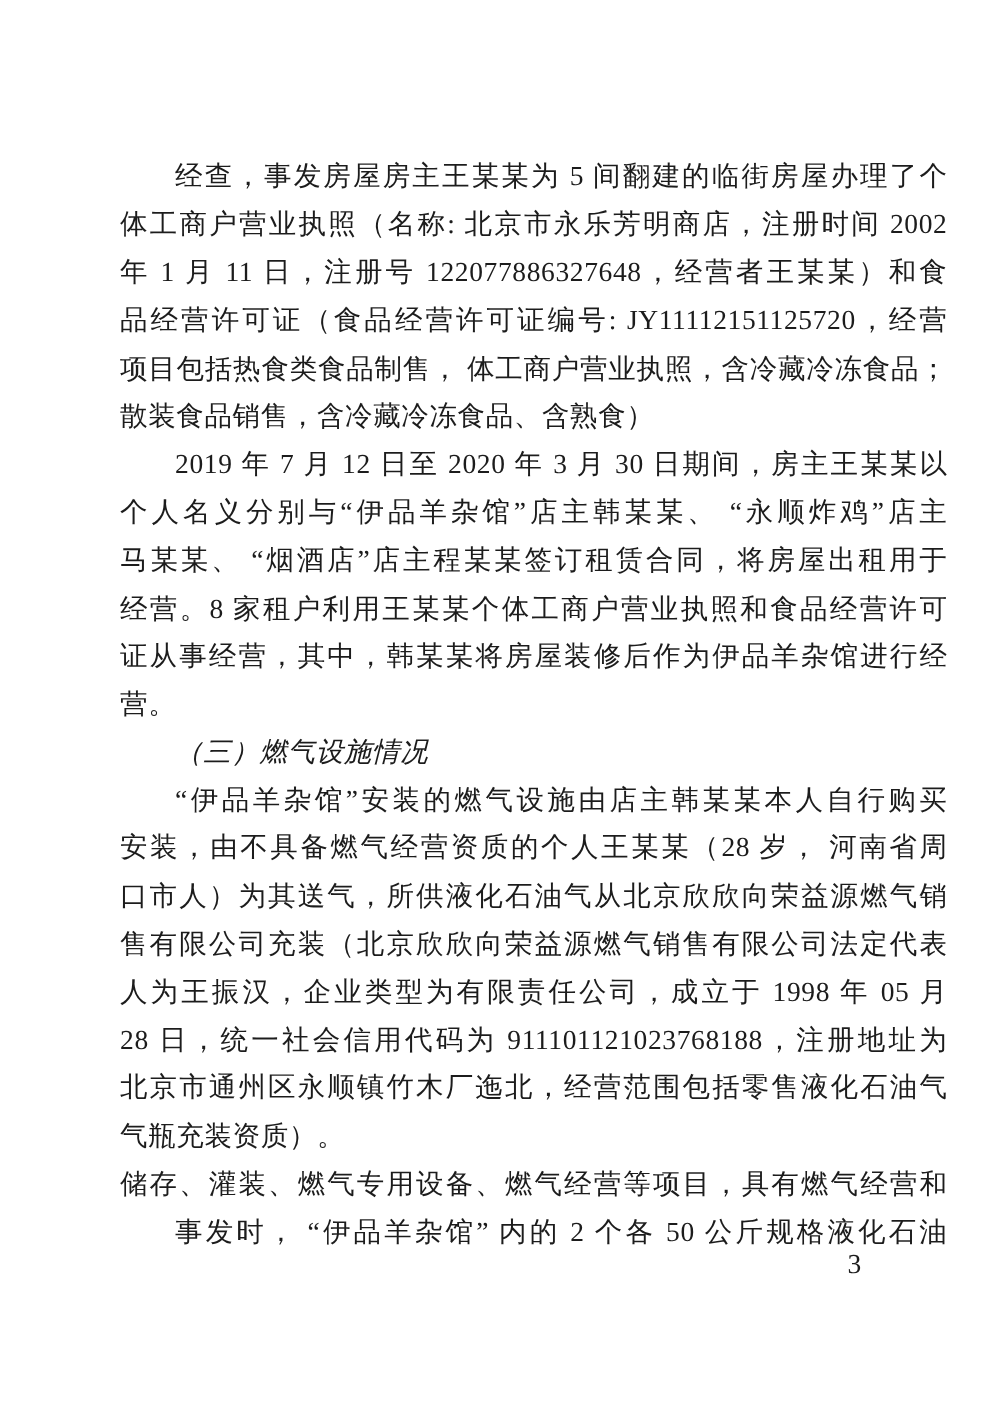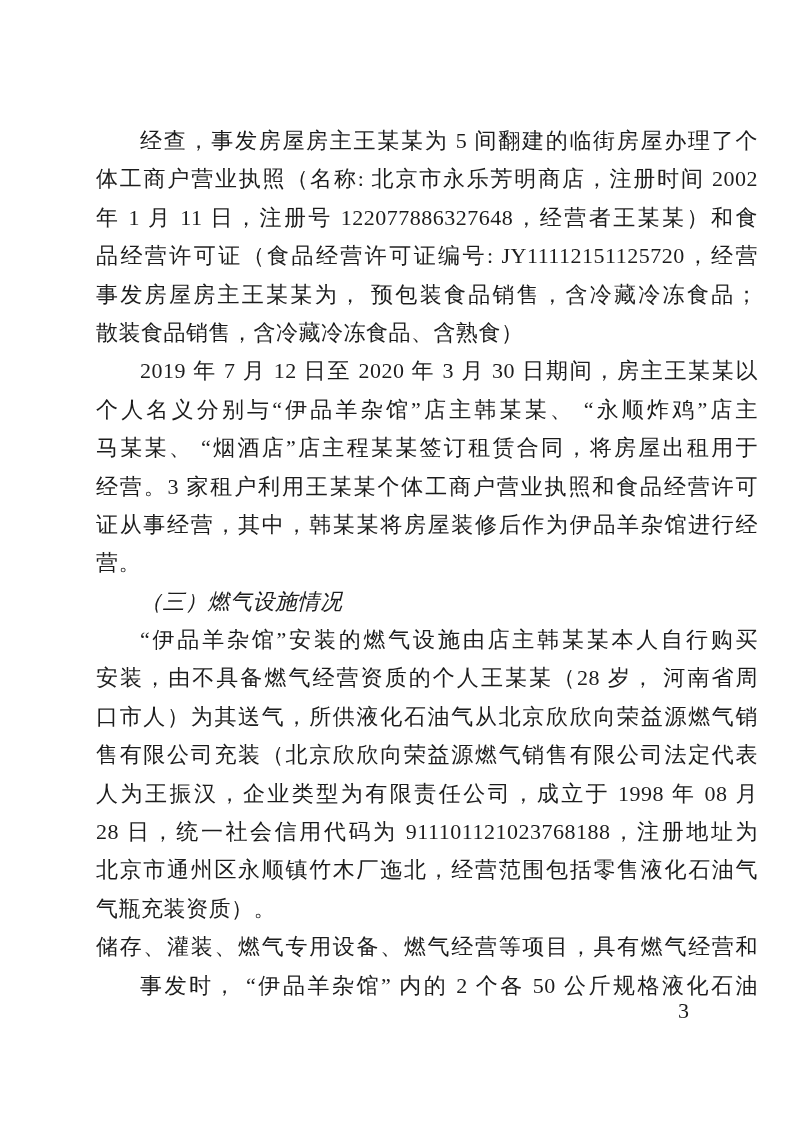--- a/index.html
+++ b/index.html
@@ -55,34 +55,34 @@
 </style>
 </head>
 <body>
 
 <div class="page">
   <div class="content">
     <div class="line ind">经查，事发房屋房主王某某为 5 间翻建的临街房屋办理了个</div>
     <div class="line">体工商户营业执照（名称: 北京市永乐芳明商店，注册时间 2002</div>
     <div class="line">年 1 月 11 日，注册号 122077886327648，经营者王某某）和食</div>
     <div class="line">品经营许可证（食品经营许可证编号: JY11112151125720，经营</div>
-    <div class="line">事发房屋房主王某某为， 预包装食品销售，含冷藏冷冻食品；</div>
+    <div class="line">项目包括热食类食品制售， 体工商户营业执照，含冷藏冷冻食品；</div>
     <div class="line end">散装食品销售，含冷藏冷冻食品、含熟食）</div>
     <div class="line ind">2019 年 7 月 12 日至 2020 年 3 月 30 日期间，房主王某某以</div>
     <div class="line">个人名义分别与“伊品羊杂馆”店主韩某某、 “永顺炸鸡”店主</div>
     <div class="line">马某某、 “烟酒店”店主程某某签订租赁合同，将房屋出租用于</div>
-    <div class="line">经营。3 家租户利用王某某个体工商户营业执照和食品经营许可</div>
+    <div class="line">经营。8 家租户利用王某某个体工商户营业执照和食品经营许可</div>
     <div class="line">证从事经营，其中，韩某某将房屋装修后作为伊品羊杂馆进行经</div>
     <div class="line end">营。</div>
     <div class="line ind kai">（三）燃气设施情况</div>
     <div class="line ind">“伊品羊杂馆”安装的燃气设施由店主韩某某本人自行购买</div>
     <div class="line">安装，由不具备燃气经营资质的个人王某某（28 岁， 河南省周</div>
     <div class="line">口市人）为其送气，所供液化石油气从北京欣欣向荣益源燃气销</div>
     <div class="line">售有限公司充装（北京欣欣向荣益源燃气销售有限公司法定代表</div>
-    <div class="line">人为王振汉，企业类型为有限责任公司，成立于 1998 年 08 月</div>
+    <div class="line">人为王振汉，企业类型为有限责任公司，成立于 1998 年 05 月</div>
     <div class="line">28 日，统一社会信用代码为 911101121023768188，注册地址为</div>
     <div class="line">北京市通州区永顺镇竹木厂迤北，经营范围包括零售液化石油气</div>
     <div class="line end">气瓶充装资质）。</div>
     <div class="line">储存、灌装、燃气专用设备、燃气经营等项目，具有燃气经营和</div>
     <div class="line ind">事发时， “伊品羊杂馆” 内的 2 个各 50 公斤规格液化石油</div>
   </div>
   <div class="page-number">3</div>
 </div>
 
 </body></html>

